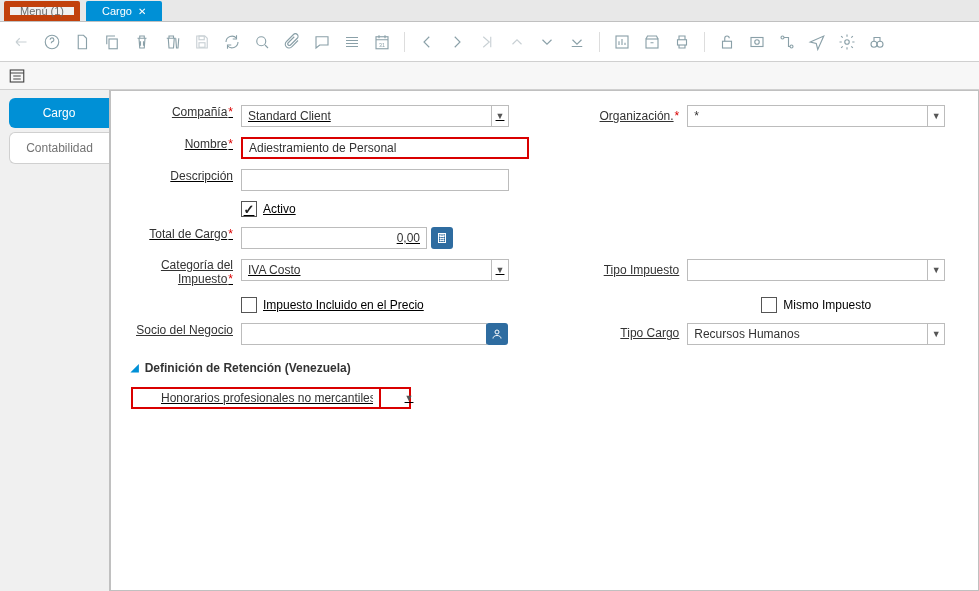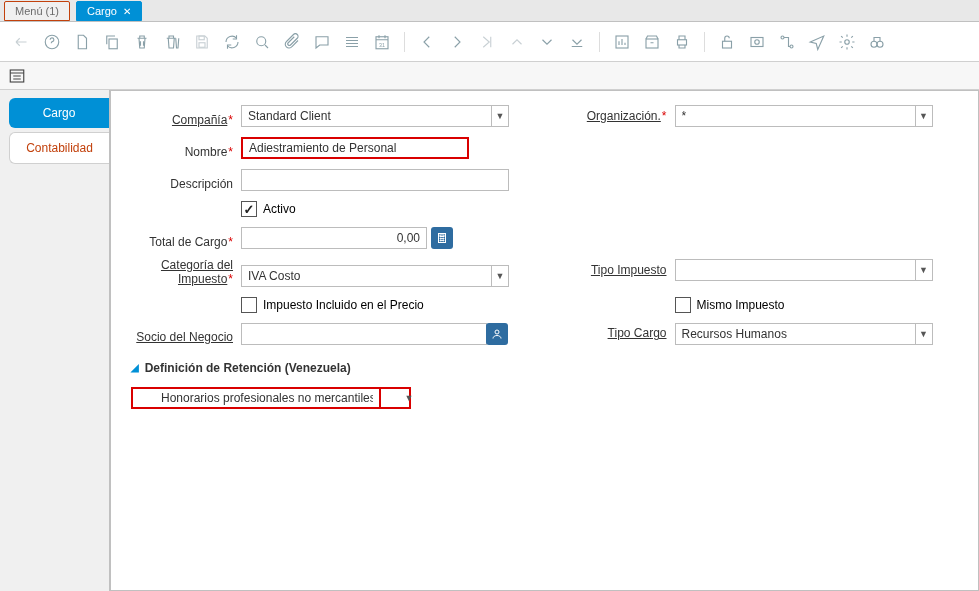--- a/index.html
+++ b/index.html
@@ -16,21 +16,21 @@
       display: flex;
       background: #e8e8e8;
       border-bottom: 1px solid #c0c0c0;
       height: 22px;
       align-items: flex-end;
     }
     .tab {
       padding: 3px 10px;
       font-size: 11px;
       color: #6b6b6b;
-      border: 1px solid #c2410c;
+      border: 6px solid #c2410c;
       background: #f0f0f0;
       border-top-left-radius: 2px;
       border-top-right-radius: 2px;
       margin-right: 2px;
       margin-left: 4px;
       display: flex;
       align-items: center;
       height: 20px;
     }
     .tab.active {
@@ -94,37 +94,37 @@
       width: 100px;
       padding: 8px 10px;
       text-align: center;
       font-size: 12px;
       margin-bottom: 4px;
       border-top-left-radius: 6px;
       border-bottom-left-radius: 6px;
       cursor: pointer;
     }
     .side-tab.active { background: #0090d6; color: #fff; }
-    .side-tab.inactive { background: #fff; color: #c2410c; border: 1px solid #d0d0d0; border-right: none; }
+    .side-tab.inactive { background: #fff; color: #737373; border: 1px solid #d0d0d0; border-right: none; }
     
     .form-area {
       flex: 1;
       background: #fff;
       padding: 14px 20px;
       border: 1px solid #c0c0c0;
       margin: 0;
       overflow: auto;
     }
     .form-row {
       display: flex;
       margin-bottom: 10px;
       align-items: flex-start;
     }
-    .col-left { display: flex; align-items: flex-end; width: 400px; }
-    .col-right { display: flex; align-items: center; margin-left: 40px; width: 400px; }
+    .col-left { display: flex; align-items: flex-start; width: 400px; text-decoration: underline; }
+    .col-right { display: flex; align-items: center; margin-left: 40px; width: 400px; justify-content: center; }
     .lbl {
       width: 110px;
       text-align: right;
       padding-right: 8px;
       font-size: 12px;
       color: #333;
       line-height: 1.2;
     }
     .lbl.underline span.txt { text-decoration: underline; }
     .req { color: #d90000; margin-left: 1px; }
@@ -397,21 +397,21 @@
           <input type="text" style="width: 240px;" value="*">
           <div class="drop">▼</div>
         </div>
       </div>
     </div>
 
     <div class="form-row">
       <div class="col-left">
         <div class="lbl"><span>Nombre</span><span class="req">*</span></div>
         <div class="hl-red-single">
-          <input type="text" style="width: 228px;" value="Adiestramiento de Personal">
+          <input type="text" style="width: 288px;" value="Adiestramiento de Personal">
         </div>
       </div>
     </div>
 
     <div class="form-row">
       <div class="col-left">
         <div class="lbl"><span>Descripción</span></div>
         <input type="text" style="width: 268px;" value="">
       </div>
     </div>

